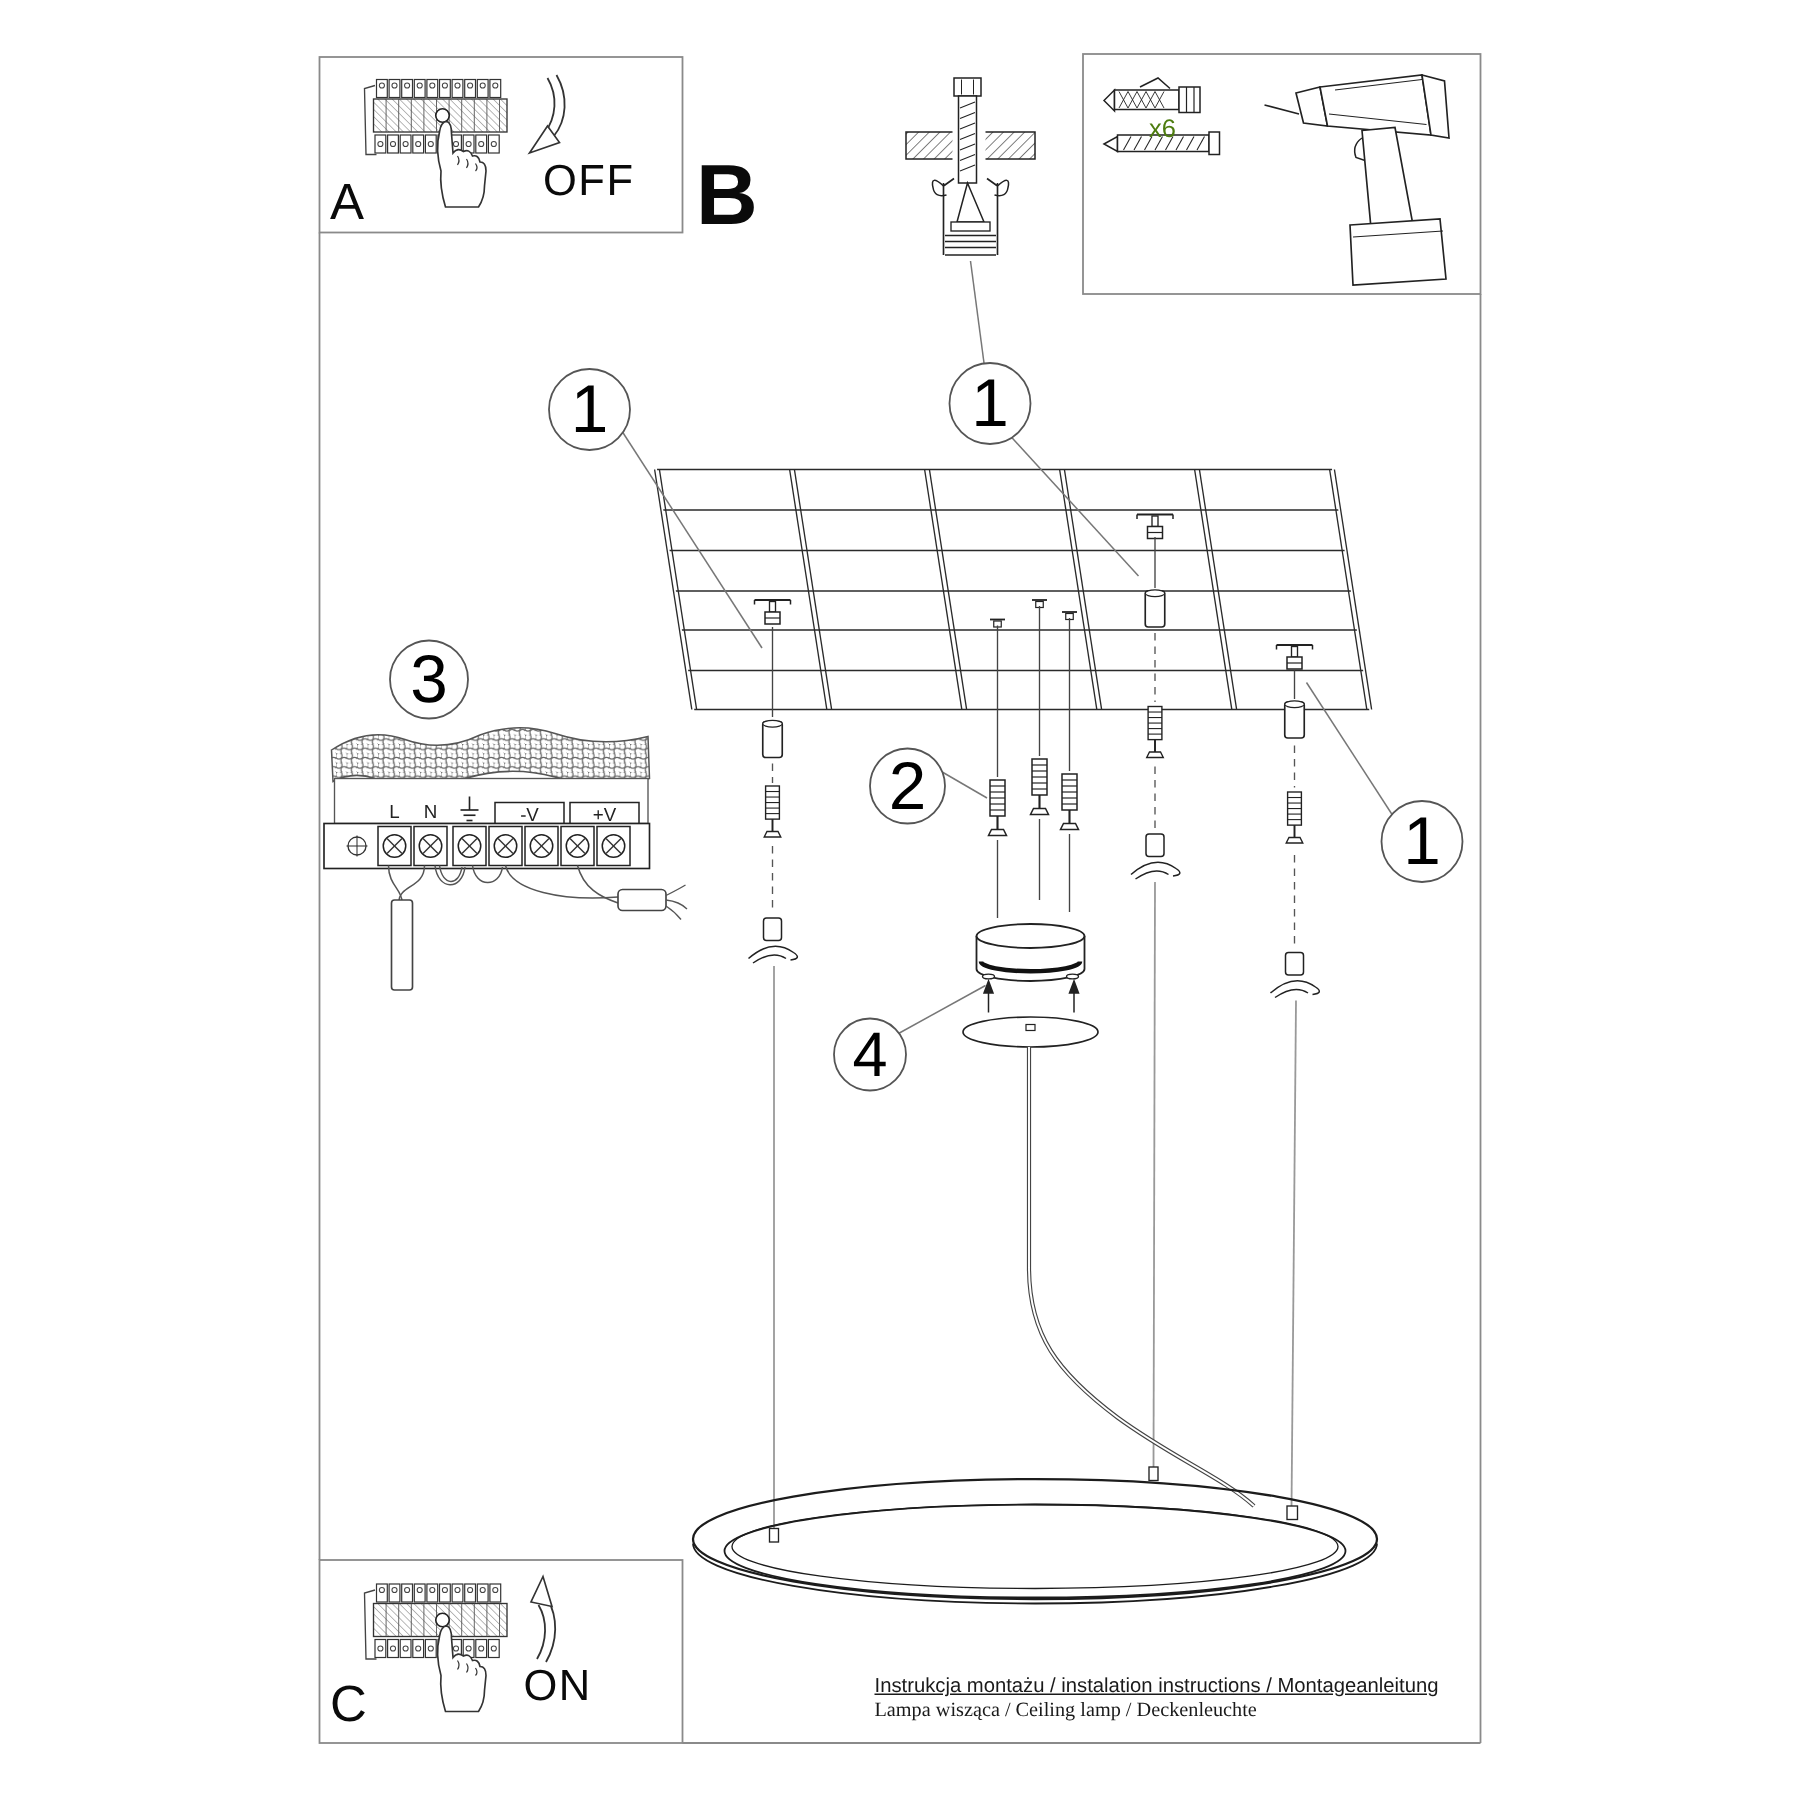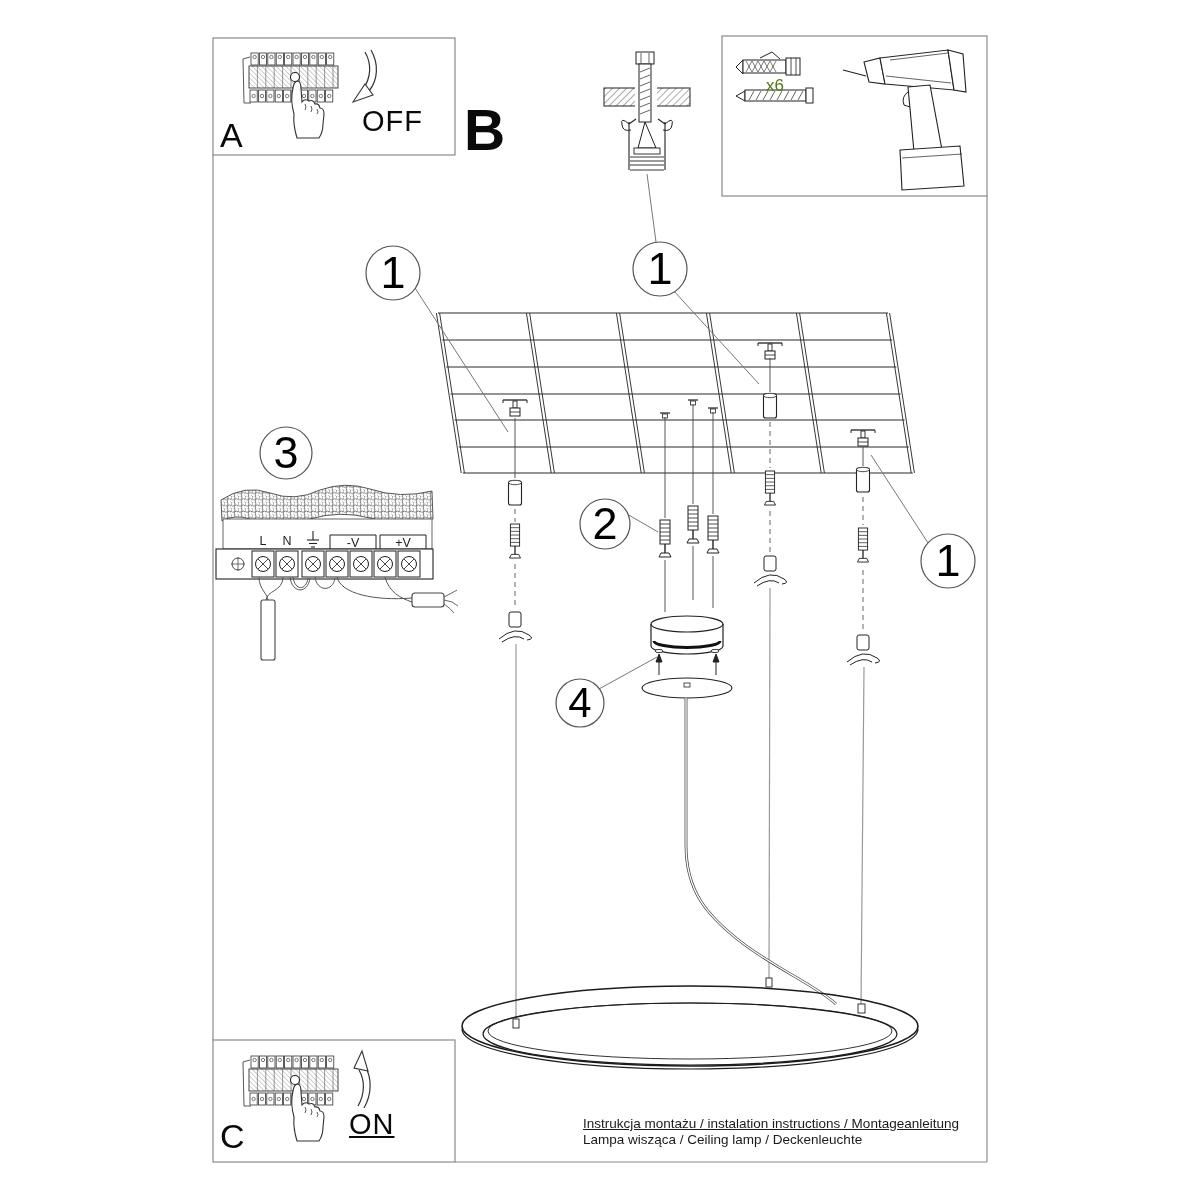--- a/index.html
+++ b/index.html
@@ -430,31 +430,31 @@
     <circle cx="605" cy="524" r="25"></circle>
     <circle cx="286" cy="453" r="26"></circle>
     <circle cx="580" cy="703" r="24"></circle>
   </g>
 </svg>
 
 <div class="txt letter" style="left:220px;top:118px;">A</div>
 <div class="txt state" style="left:346px;top:107px;margin-left:16px;">OFF</div>
 <div class="txt letter-big" style="left:464px;top:102px;">B</div>
 <div class="txt letter" style="left:220px;top:1119px;">C</div>
-<div class="txt state" style="left:349px;top:1110px;text-decoration:underline;">ON</div>
+<div class="txt state" style="left:349px;top:1110px;">ON</div>
 <div class="txt qty" style="left:766px;top:77px;">x6</div>
 
 <div class="co" style="left:366px;top:246px;width:54px;height:54px;">1</div>
 <div class="co" style="left:633px;top:242px;width:54px;height:54px;">1</div>
 <div class="co" style="left:921px;top:534px;width:54px;height:54px;">1</div>
 <div class="co" style="left:580px;top:499px;width:50px;height:50px;">2</div>
 <div class="co" style="left:260px;top:427px;width:52px;height:52px;">3</div>
 <div class="co" style="left:556px;top:679px;width:48px;height:48px;font-size:42px;">4</div>
 
 <div class="term" style="left:250px;top:534px;">L</div>
 <div class="term" style="left:274px;top:534px;">N</div>
 <div class="term" style="left:340px;top:536px;">-V</div>
 <div class="term" style="left:390px;top:536px;">+V</div>
 
 <div class="txt foot" style="left:583px;top:1117px;text-decoration:underline;">Instrukcja montażu / instalation instructions / Montageanleitung</div>
-<div class="txt foot" style="left:583px;top:1133px;">Lampa wisząca / Ceiling lamp / Deckenleuchte</div>
+<div class="txt foot" style="left:583px;top:1133px;font-family:Liberation Serif, serif;">Lampa wisząca / Ceiling lamp / Deckenleuchte</div>
 
 </div>
 
 </body></html>

